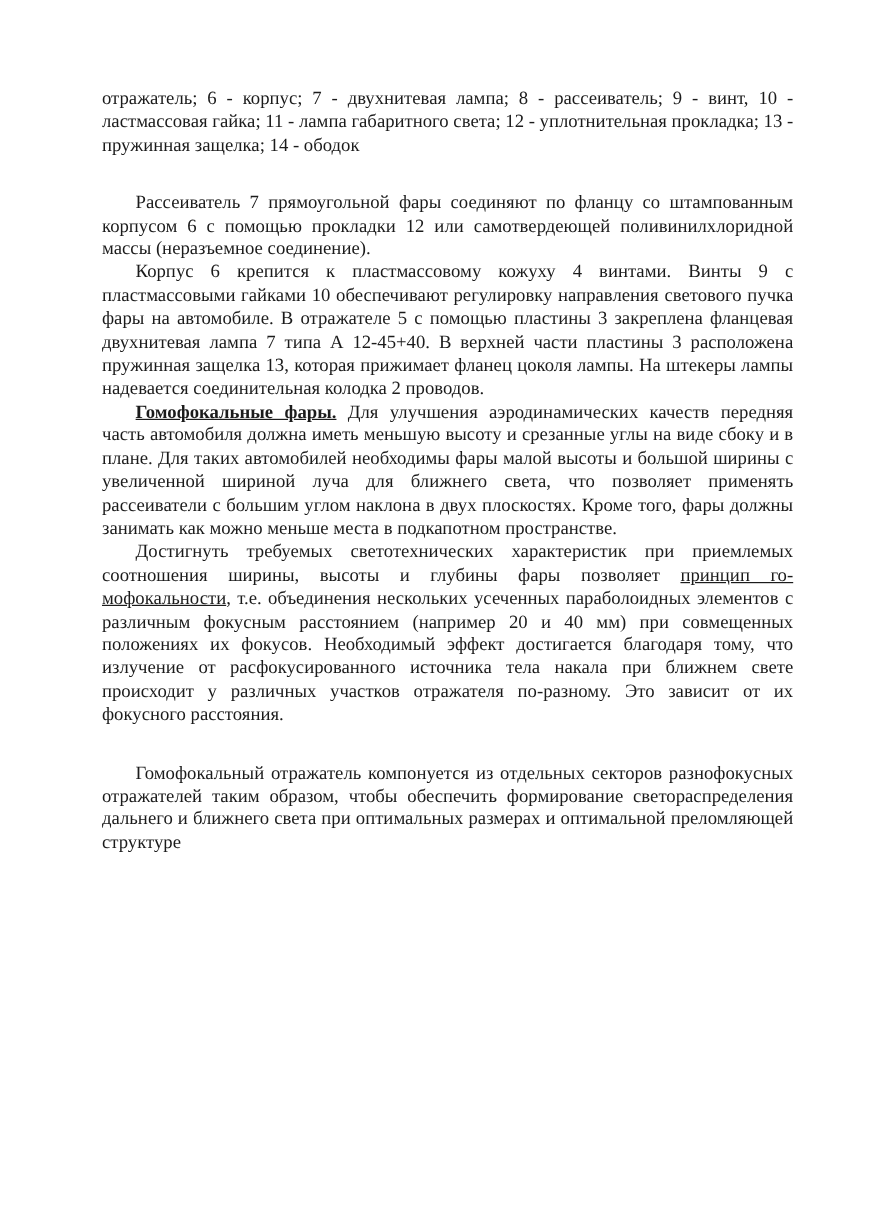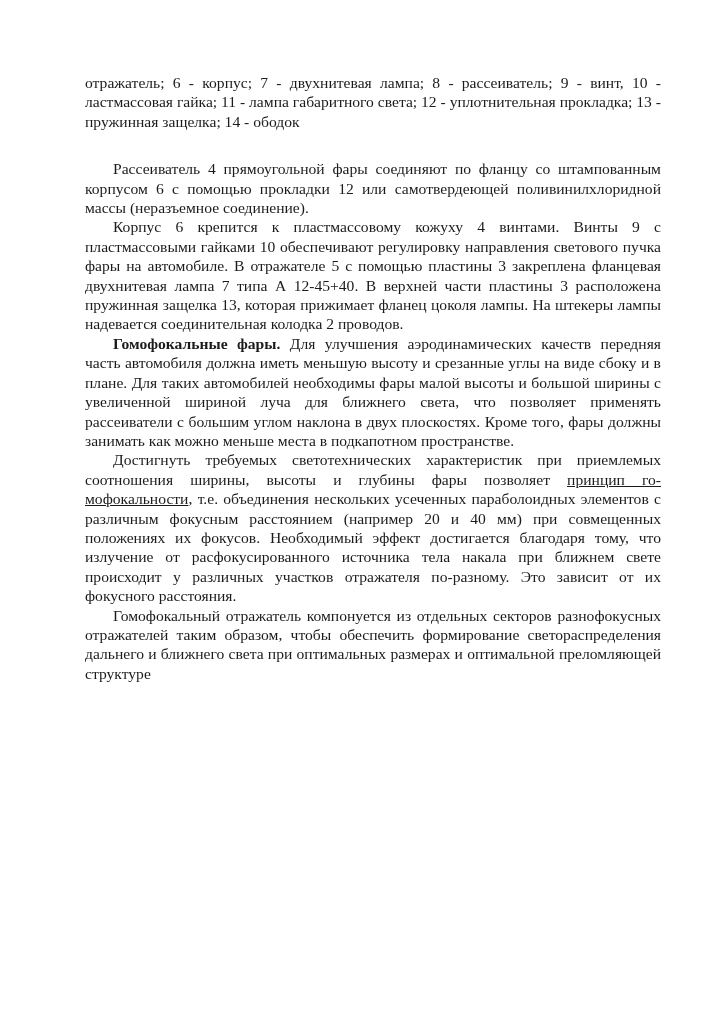--- a/index.html
+++ b/index.html
@@ -34,27 +34,29 @@
   p.caption-par {
     margin: 0;
     padding: 0;
     text-indent: 0;
   }
   .par-gap {
     height: 28px;
   }
   .bold-lead {
     font-weight: bold;
+    text-decoration: underline;
   }
   .underlined-phrase {
     text-decoration: underline;
   }
   
   p.continues {
     text-align-last: justify;
+    margin-top: 29px;
   }
   .page-number {
     position: absolute;
     top: 953px;
     left: 85px;
     width: 576px;
     text-align: center;
     font-size: 13px;
     line-height: 20px;
   }
@@ -63,21 +65,21 @@
 <body>
 
 <div class="page">
   <div class="text-block">
 
     <p class="caption-par">отражатель; 6 - корпус; 7 - двухнитевая лампа; 8 - рассеиватель; 9 - винт, 10 - ластмассовая гайка; 11 - лампа габаритного света; 12 - уплотнительная прокладка; 13 - пружинная защелка; 14 - ободок</p>
 
     <div class="par-gap"></div>
 
 
-    <p class="doc-par">Рассеиватель 4 прямоугольной фары соединяют по фланцу со штампованным корпусом 6 с помощью прокладки 12 или самотвердеющей поливинилхлоридной массы (неразъемное соединение).</p>
+    <p class="doc-par">Рассеиватель 7 прямоугольной фары соединяют по фланцу со штампованным корпусом 6 с помощью прокладки 12 или самотвердеющей поливинилхлоридной массы (неразъемное соединение).</p>
 
     <p class="doc-par">Корпус 6 крепится к пластмассовому кожуху 4 винтами. Винты 9 с пластмассовыми гайками 10 обеспечивают регулировку направления светового пучка фары на автомобиле. В отражателе 5 с помощью пластины 3 закреплена фланцевая двухнитевая лампа 7 типа А 12-45+40. В верхней части пластины 3 расположена пружинная защелка 13, которая прижимает фланец цоколя лампы. На штекеры лампы надевается соединительная колодка 2 проводов.</p>
 
 
 
     <p class="doc-par"><span class="bold-lead">Гомофокальные фары.</span><span> Для улучшения аэродинамических качеств передняя часть автомобиля должна иметь меньшую высоту и срезанные углы на виде сбоку и в плане. Для таких автомобилей необходимы фары малой высоты и большой ширины с увеличенной шириной луча для ближнего света, что позволяет применять рассеиватели с большим углом наклона в двух плоскостях. Кроме того, фары должны занимать как можно меньше места в подкапотном пространстве.</span></p>
 
     <p class="doc-par"><span>Достигнуть требуемых светотехнических характеристик при приемлемых соотношения ширины, высоты и глубины фары позволяет </span><span class="underlined-phrase">принцип го-мофокальности</span><span>, т.е. объединения нескольких усеченных параболоидных элементов с различным фокусным расстоянием (например 20 и 40 мм) при совмещенных положениях их фокусов. Необходимый эффект достигается благодаря тому, что излучение от расфокусированного источника тела накала при ближнем свете происходит у различных участков отражателя по-разному. Это зависит от их фокусного расстояния.</span></p>
 
     <p class="doc-par continues">Гомофокальный отражатель компонуется из отдельных секторов разнофокусных отражателей таким образом, чтобы обеспечить формирование светораспределения дальнего и ближнего света при оптимальных размерах и оптимальной преломляющей структуре</p>

